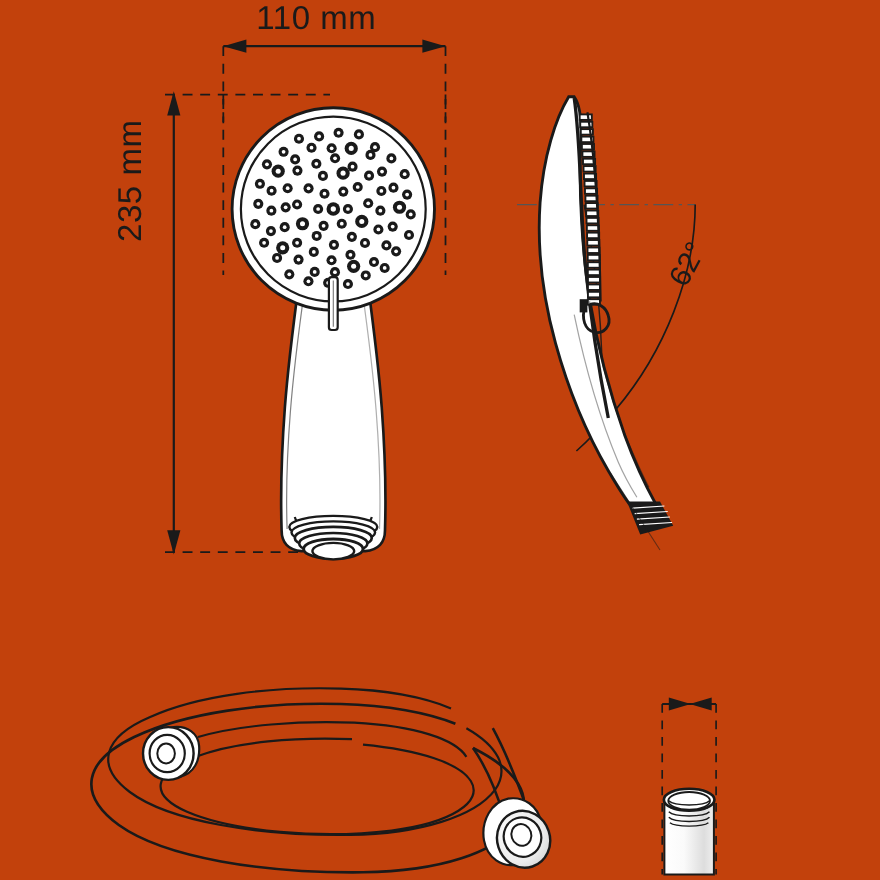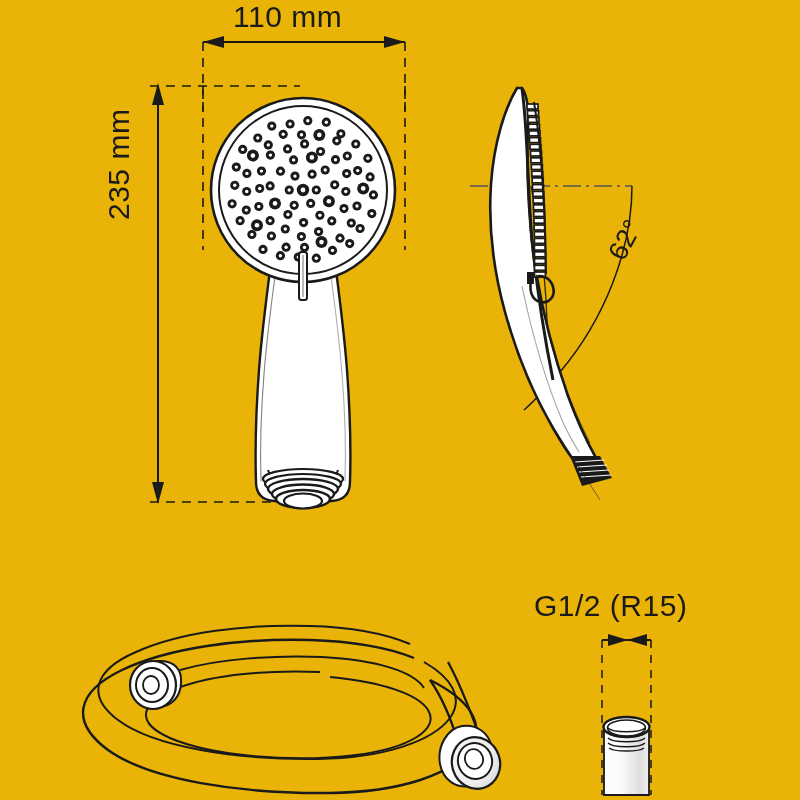--- a/index.html
+++ b/index.html
@@ -4,21 +4,21 @@
 <style>
   html, body {
     margin: 0;
     padding: 0;
     background: #ffffff;
   }
   #root {
     position: relative;
     width: 800px;
     height: 800px;
-    background: #eab308;
+    background: #c2410c;
     font-family: "Liberation Sans", sans-serif;
     overflow: hidden;
   }
   svg.sheet {
     position: absolute;
     left: 0; top: 0;
     width: 800px;
     height: 800px;
     display: block;
   }
@@ -600,15 +600,14 @@
       </g>
     </g>
   </svg>
 
   <div class="dim-label" id="label-width">110 mm</div>
 
   <div class="dim-label" id="label-height">235 mm</div>
 
   <div class="dim-label" id="label-angle">62°</div>
 
-  <div class="dim-label" id="label-thread">G1/2 (R15)</div>
 
 </div>
 
 </body></html>

